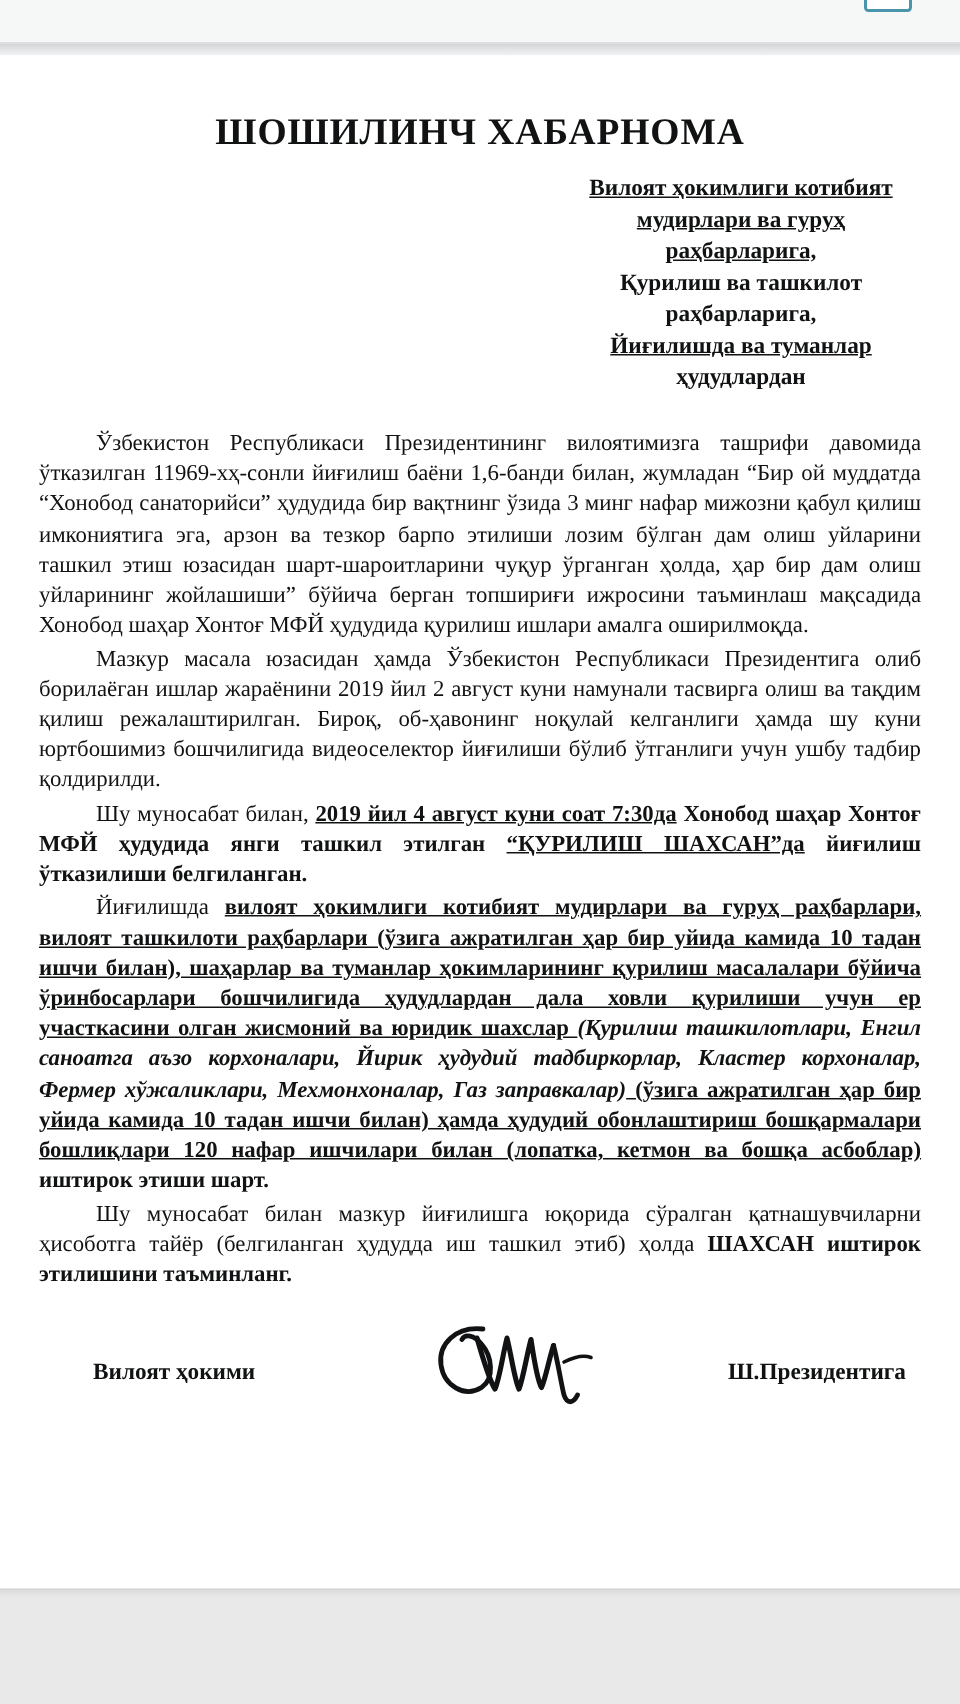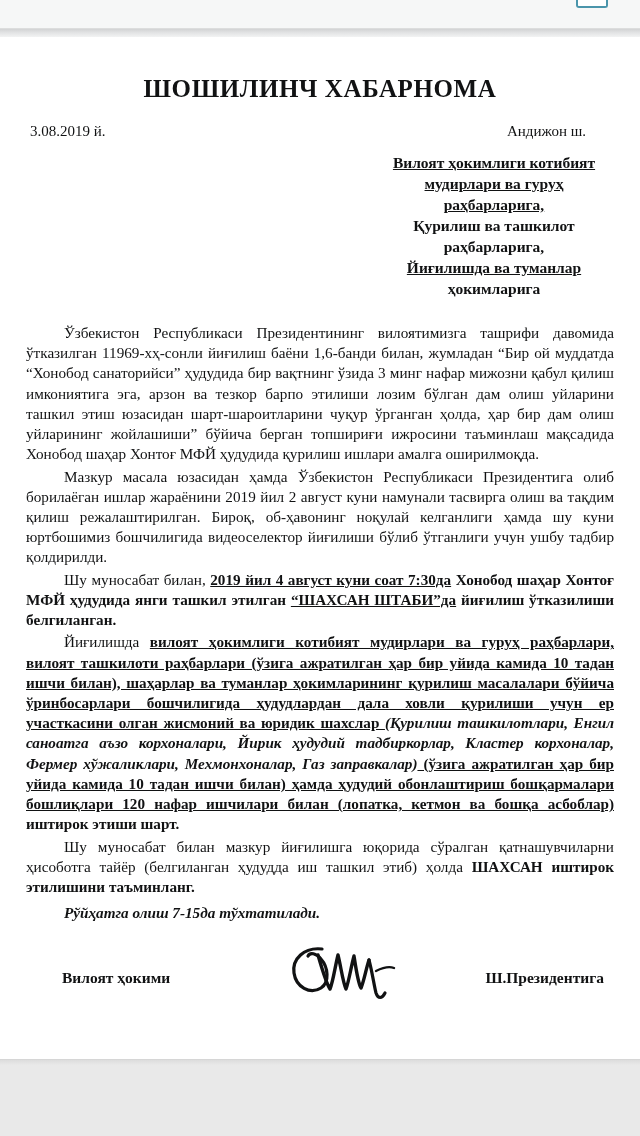--- a/index.html
+++ b/index.html
@@ -163,48 +163,43 @@
 
   <div class="top-chrome">
     <div class="chrome-tab-stub"></div>
   </div>
   <div class="top-chrome-shadow"></div>
 
   <div class="page">
 
     <div class="doc-title">ШОШИЛИНЧ ХАБАРНОМА</div>
 
-    <div class="meta-row">
-      <span class="meta-date">3.08.2019 й.</span>
-      <span class="meta-place">Андижон ш.</span>
-    </div>
 
     <div class="addressee">
       <span class="u">Вилоят ҳокимлиги котибият</span><br>
       <span class="u">мудирлари ва гуруҳ</span><br>
       <span class="u">раҳбарларига,</span><br>
       <span>Қурилиш ва ташкилот</span><br>
       <span>раҳбарларига,</span><br>
       <span class="u">Йиғилишда ва туманлар</span><br>
-      <span>ҳокимларига</span>
+      <span>ҳудудлардан</span>
     </div>
 
     <div class="body">
 
       <p>Ўзбекистон Республикаси Президентининг вилоятимизга ташрифи давомида ўтказилган 11969-хҳ-сонли йиғилиш баёни 1,6-банди билан, жумладан “Бир ой муддатда “Хонобод санаторийси” ҳудудида бир вақтнинг ўзида 3 минг нафар мижозни қабул қилиш имкониятига эга, арзон ва тезкор барпо этилиши лозим бўлган дам олиш уйларини ташкил этиш юзасидан шарт-шароитларини чуқур ўрганган ҳолда, ҳар бир дам олиш уйларининг жойлашиши” бўйича берган топшириғи ижросини таъминлаш мақсадида Хонобод шаҳар Хонтоғ МФЙ ҳудудида қурилиш ишлари амалга оширилмоқда.</p>
 
       <p>Мазкур масала юзасидан ҳамда Ўзбекистон Республикаси Президентига олиб борилаёган ишлар жараёнини 2019 йил 2 август куни намунали тасвирга олиш ва тақдим қилиш режалаштирилган. Бироқ, об-ҳавонинг ноқулай келганлиги ҳамда шу куни юртбошимиз бошчилигида видеоселектор йиғилиши бўлиб ўтганлиги учун ушбу тадбир қолдирилди.</p>
 
-      <p><span>Шу муносабат билан, </span><span class="bu">2019 йил 4 август куни соат 7:30да</span><span class="b"> Хонобод шаҳар Хонтоғ МФЙ ҳудудида янги ташкил этилган </span><span class="bu">“ШАХСАН ШТАБИ”да</span><span class="b"> йиғилиш ўтказилиши белгиланган.</span></p>
+      <p><span>Шу муносабат билан, </span><span class="bu">2019 йил 4 август куни соат 7:30да</span><span class="b"> Хонобод шаҳар Хонтоғ МФЙ ҳудудида янги ташкил этилган </span><span class="bu">“ҚУРИЛИШ ШАХСАН”да</span><span class="b"> йиғилиш ўтказилиши белгиланган.</span></p>
 
       <p><span>Йиғилишда </span><span class="bu">вилоят ҳокимлиги котибият мудирлари ва гуруҳ раҳбарлари, вилоят ташкилоти раҳбарлари (ўзига ажратилган ҳар бир уйида камида 10 тадан ишчи билан), шаҳарлар ва туманлар ҳокимларининг қурилиш масалалари бўйича ўринбосарлари бошчилигида ҳудудлардан дала ховли қурилиши учун ер участкасини олган жисмоний ва юридик шахслар </span><span class="bi">(Қурилиш ташкилотлари, Енгил саноатга аъзо корхоналари, Йирик ҳудудий тадбиркорлар, Кластер корхоналар, Фермер хўжаликлари, Мехмонхоналар, Газ заправкалар)</span><span class="bu"> (ўзига ажратилган ҳар бир уйида камида 10 тадан ишчи билан) ҳамда ҳудудий обонлаштириш бошқармалари бошлиқлари 120 нафар ишчилари билан (лопатка, кетмон ва бошқа асбоблар)</span><span class="b"> иштирок этиши шарт.</span></p>
 
       <p><span>Шу муносабат билан мазкур йиғилишга юқорида сўралган қатнашувчиларни ҳисоботга тайёр (белгиланган ҳудудда иш ташкил этиб) ҳолда </span><span class="b">ШАХСАН иштирок этилишини таъминланг.</span></p>
 
-      <div class="note-italic">Рўйҳатга олиш 7-15да тўхтатилади.</div>
     </div>
 
     <div class="sign-row">
       <span>Вилоят ҳокими</span>
 
       <svg class="signature-mark" viewBox="0 0 120 58" xmlns="http://www.w3.org/2000/svg">
         <g fill="none" stroke="#111213" stroke-linecap="round" stroke-linejoin="round">
           <path d="M34 6 C16 4, 4 16, 6 30 C8 44, 22 52, 33 45 C42 39, 40 24, 33 16 C28 10, 22 9, 20 13" stroke-width="3.2"></path>
           <path d="M30 12 C34 26, 38 40, 42 46 C45 39, 47 24, 50 12 C53 24, 55 40, 58 46 C61 38, 63 24, 66 13 C68 26, 70 40, 73 45 C76 38, 78 26, 81 17" stroke-width="3.4"></path>
           <path d="M81 17 C84 28, 86 42, 88 50 C90 56, 94 56, 97 50" stroke-width="3.2"></path>

